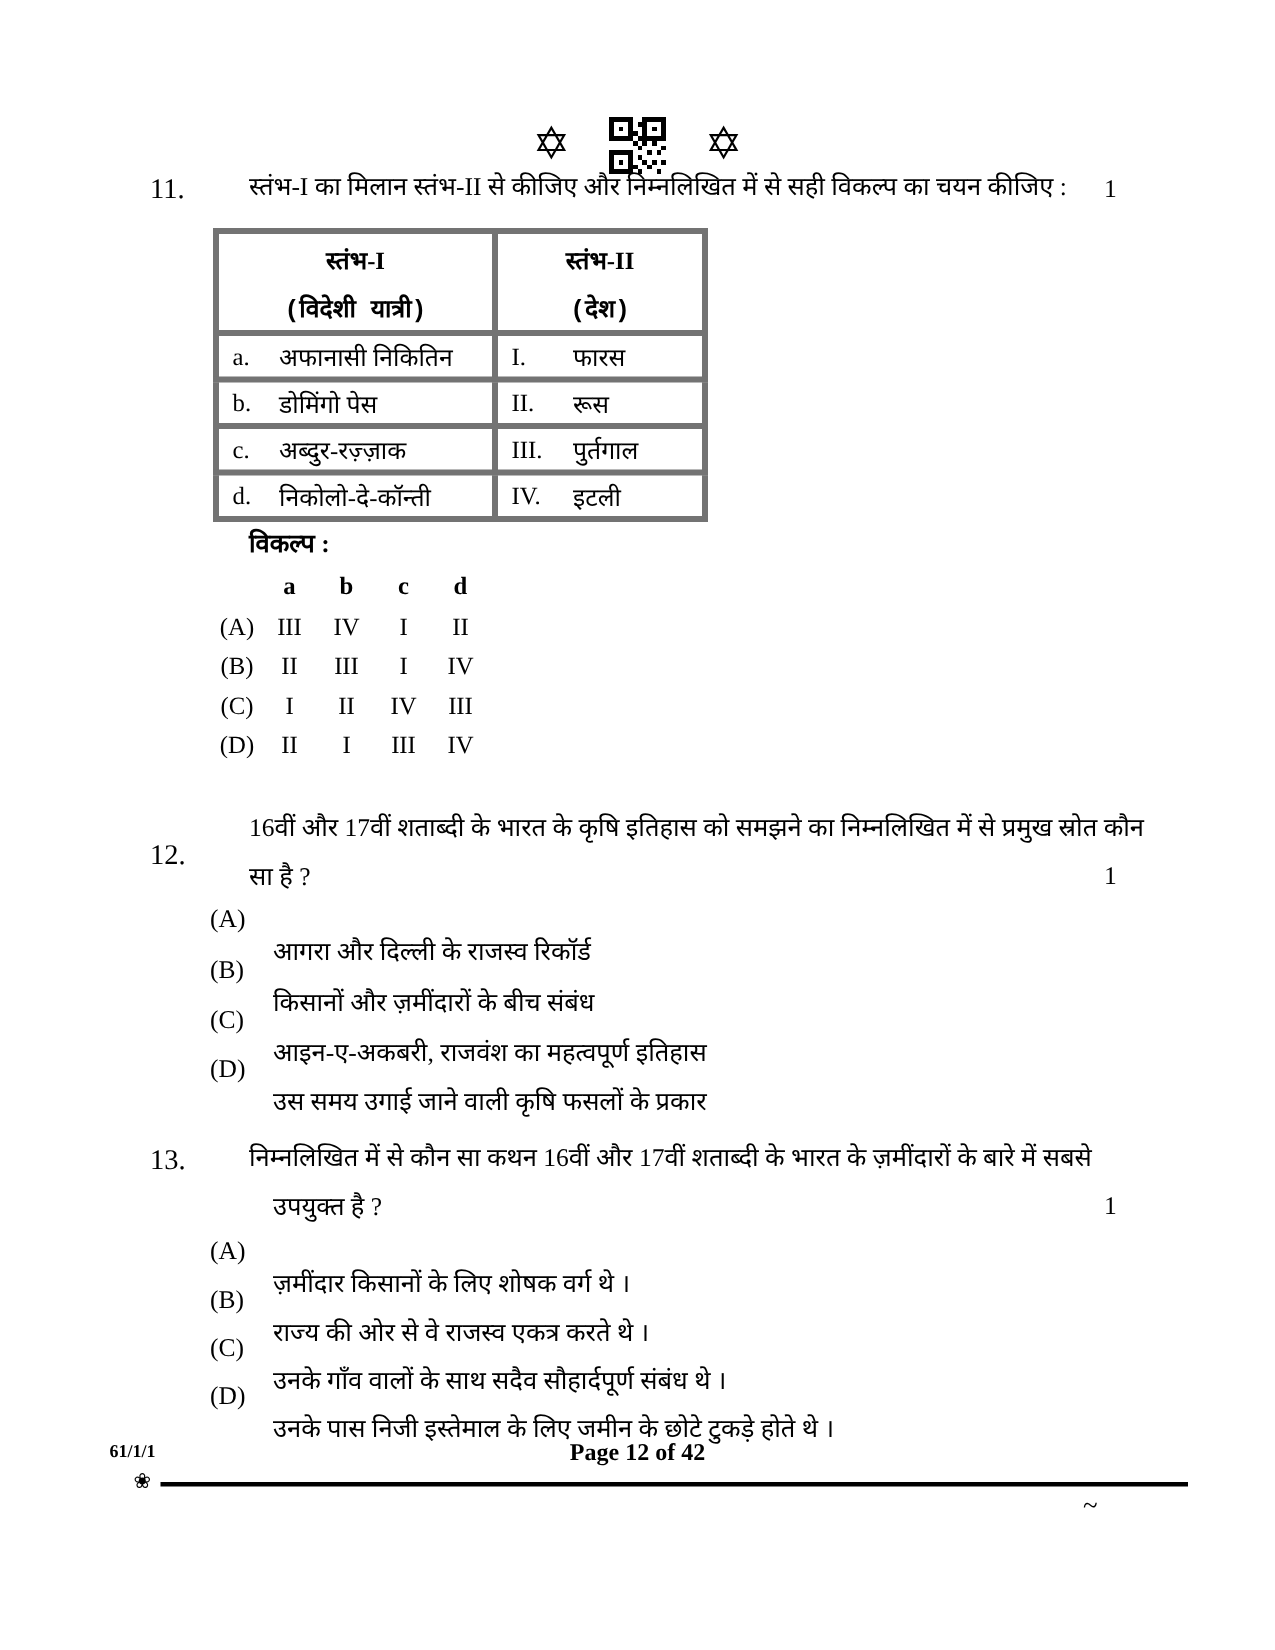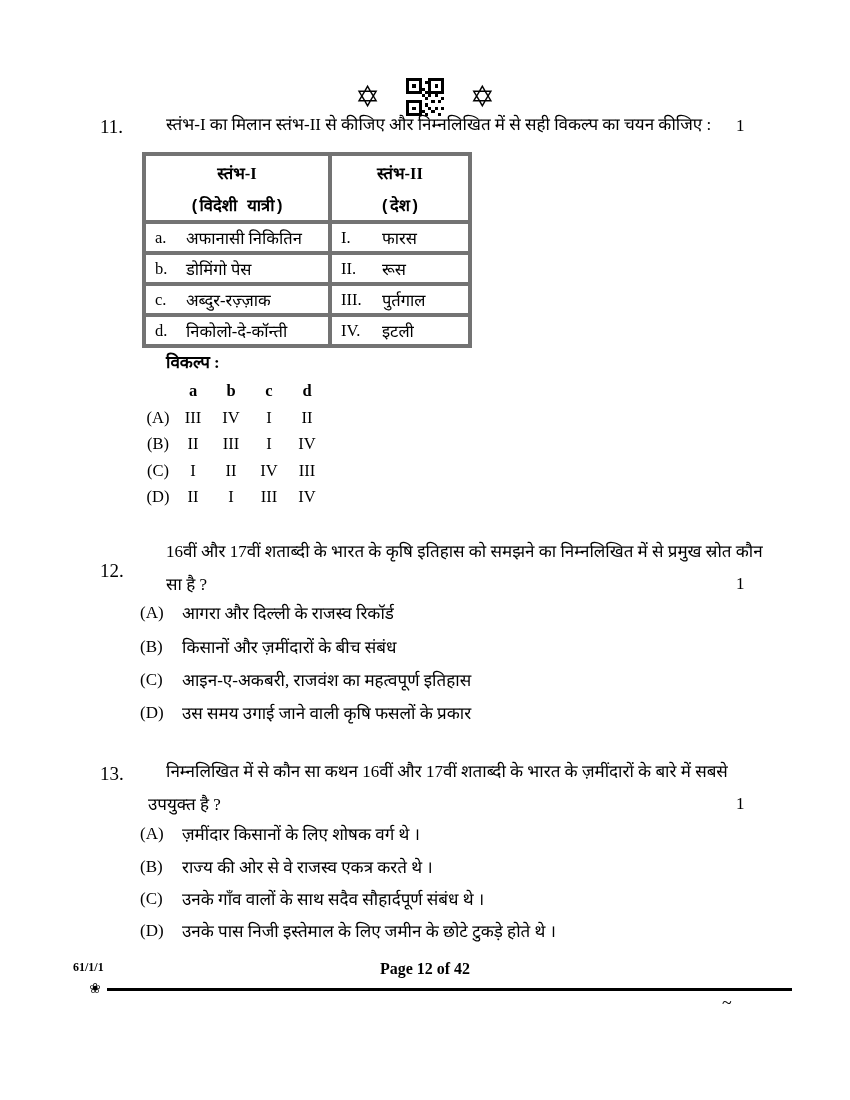--- a/index.html
+++ b/index.html
@@ -44,21 +44,21 @@
     position: absolute; left: 142px; top: 381px;
     display: grid;
     grid-template-columns: 32px 38px 38px 38px 38px;
     grid-auto-rows: 26.5px;
     font-size: 16.5px;
   }
   #q11-options > div { text-align: center; }
   #q11-options .hdr { font-weight: bold; }
 
   .opt-label { position: absolute; left: 140px; font-size: 17px; }
-  .opt-text  { position: absolute; left: 182px; font-size: 17px; }
+  .opt-text  { position: absolute; left: 182px; font-size: 17px; margin-top: 21px; }
 
   
   .footer-code { position: absolute; left: 73px; top: 960px; font-size: 12px; font-weight: bold; }
   .footer-page { position: absolute; left: 0; top: 960px; width: 850px; text-align: center; font-size: 16px; font-weight: bold; }
   .footer-rule { position: absolute; left: 107px; top: 988px; width: 685px; height: 3px; background: #000; }
   .footer-flower { position: absolute; left: 89px; top: 980px; font-size: 14px; }
   .footer-tilde { position: absolute; left: 722px; top: 993px; font-size: 18px; }
 </style>
 </head>
 <body>
@@ -217,21 +217,21 @@
 <div class="opt-text" style="top:601px;">आगरा और दिल्ली के राजस्व रिकॉर्ड</div>
 <div class="opt-label" style="top:637px;">(B)</div>
 <div class="opt-text" style="top:635px;">किसानों और ज़मींदारों के बीच संबंध</div>
 <div class="opt-label" style="top:670px;">(C)</div>
 <div class="opt-text" style="top:668px;">आइन-ए-अकबरी, राजवंश का महत्वपूर्ण इतिहास</div>
 <div class="opt-label" style="top:703px;">(D)</div>
 <div class="opt-text" style="top:701px;">उस समय उगाई जाने वाली कृषि फसलों के प्रकार</div>
 
 <div class="abs qnum" style="left:100px; top:763px;">13.</div>
 <div class="abs hi" style="left:140px; top:761px; width:600px;">निम्नलिखित में से कौन सा कथन 16वीं और 17वीं शताब्दी के भारत के ज़मींदारों के बारे में सबसे</div>
-<div class="abs hi" style="left:122px; top:794px;">उपयुक्त है ?</div>
+<div class="abs hi" style="left:156px; top:794px;">उपयुक्त है ?</div>
 <div class="abs mark" style="left:736px; top:794px;">1</div>
 
 <div class="opt-label" style="top:824px;">(A)</div>
 <div class="opt-text" style="top:822px;">ज़मींदार किसानों के लिए शोषक वर्ग थे ।</div>
 <div class="opt-label" style="top:857px;">(B)</div>
 <div class="opt-text" style="top:855px;">राज्य की ओर से वे राजस्व एकत्र करते थे ।</div>
 <div class="opt-label" style="top:889px;">(C)</div>
 <div class="opt-text" style="top:887px;">उनके गाँव वालों के साथ सदैव सौहार्दपूर्ण संबंध थे ।</div>
 <div class="opt-label" style="top:921px;">(D)</div>
 <div class="opt-text" style="top:919px;">उनके पास निजी इस्तेमाल के लिए जमीन के छोटे टुकड़े होते थे ।</div>

